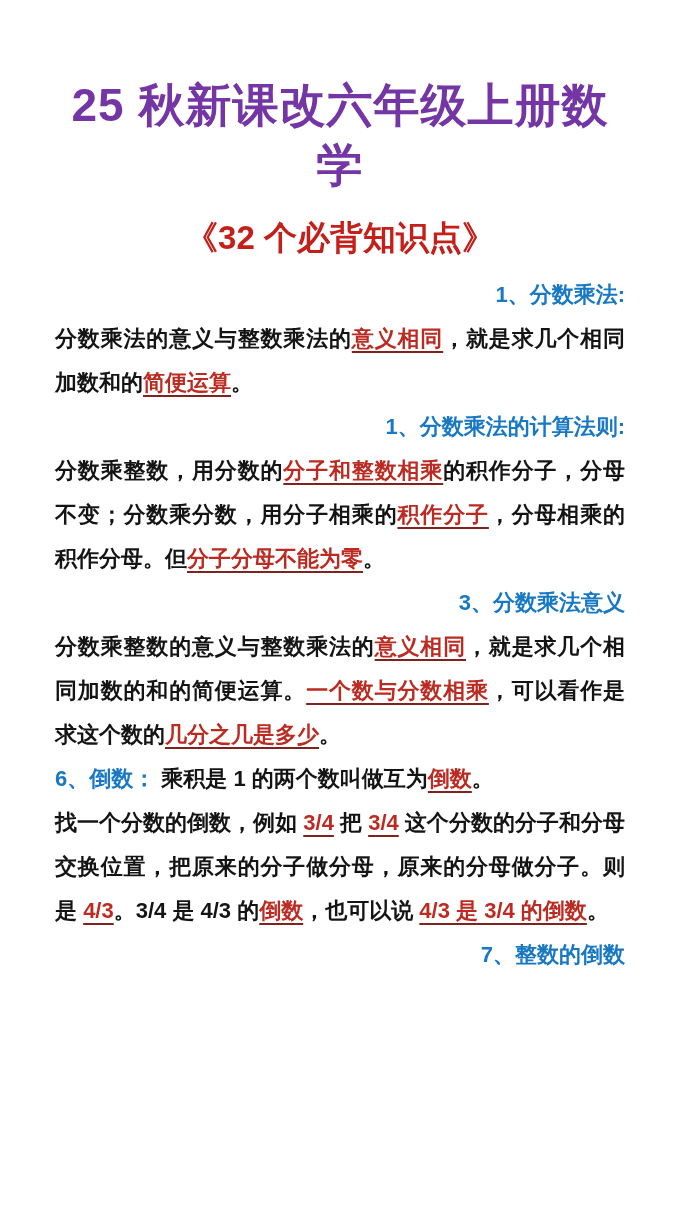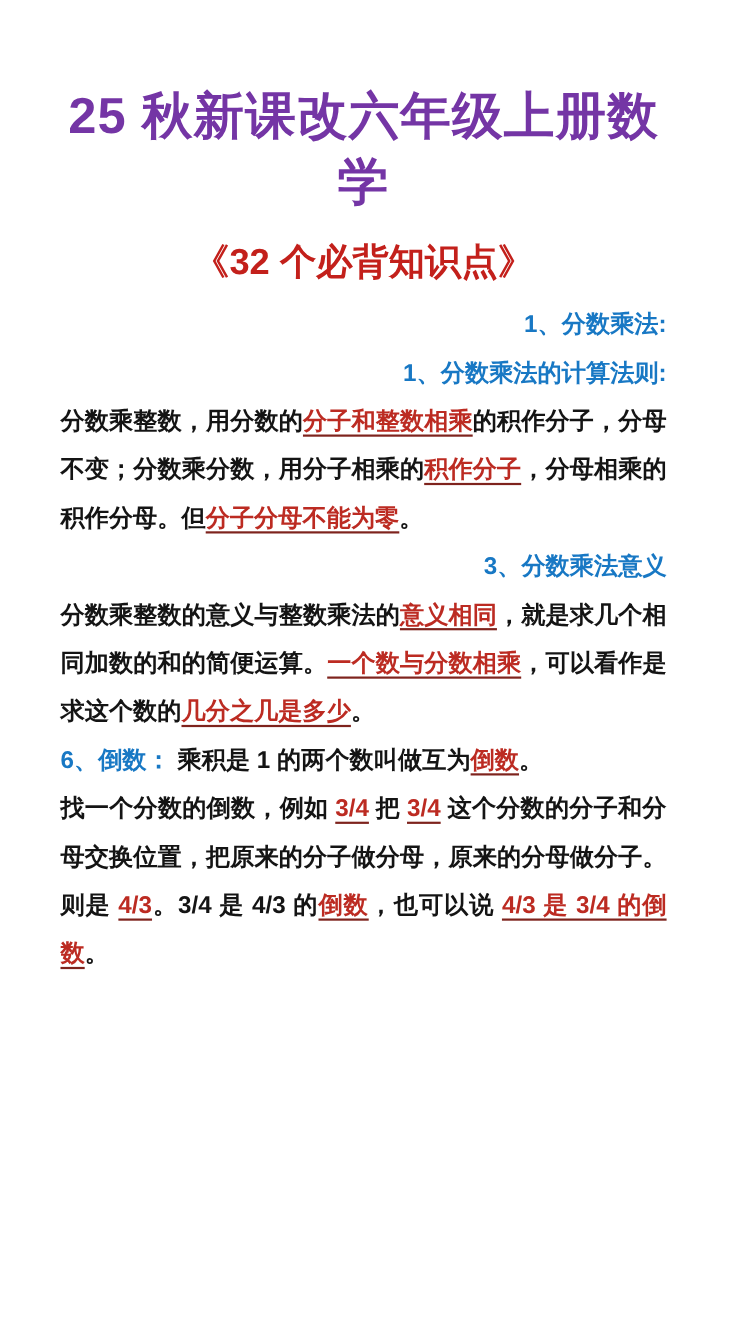--- a/index.html
+++ b/index.html
@@ -11,21 +11,21 @@
     width: 680px;
     height: 1209px;
     font-family: "Liberation Sans", sans-serif;
     color: #141414;
     overflow: hidden;
   }
   .page {
     box-sizing: border-box;
     width: 680px;
     height: 1159px;
-    padding: 76px 74px 0 55px;
+    padding: 76px 55px 0 55px;
     display: flex;
     flex-direction: column;
   }
   .doc-title {
     margin: 0;
     font-size: 46px;
     line-height: 1.3;
     font-weight: bold;
     text-align: center;
     letter-spacing: 1px;
@@ -65,32 +65,34 @@
 </style>
 </head>
 <body>
 
 <div class="page">
   <h1 class="doc-title">25 秋新课改六年级上册数学</h1>
   <h2 class="doc-subtitle">《32 个必背知识点》</h2>
   <main class="kp-list" id="kp-list">
       <section>
         <p class="kp-heading">1、分数乘法:</p>
+        <p class="kp-body"><span class="seg-n">分数乘法的意义与整数乘法的</span><span class="seg-h">意义相同</span><span class="seg-n">，就是求几个相同加数和的</span><span class="seg-h">简便运算</span><span class="seg-n">。</span></p>
       </section>
       <section>
         <p class="kp-heading">1、分数乘法的计算法则:</p>
         <p class="kp-body"><span class="seg-n">分数乘整数，用分数的</span><span class="seg-h">分子和整数相乘</span><span class="seg-n">的积作分子，分母不变；分数乘分数，用分子相乘的</span><span class="seg-h">积作分子</span><span class="seg-n">，分母相乘的积作分母。但</span><span class="seg-h">分子分母不能为零</span><span class="seg-n">。</span></p>
       </section>
       <section>
         <p class="kp-heading">3、分数乘法意义</p>
         <p class="kp-body"><span class="seg-n">分数乘整数的意义与整数乘法的</span><span class="seg-h">意义相同</span><span class="seg-n">，就是求几个相同加数的和的简便运算。</span><span class="seg-h">一个数与分数相乘</span><span class="seg-n">，可以看作是求这个数的</span><span class="seg-h">几分之几是多少</span><span class="seg-n">。</span></p>
       </section>
       <section>
         <p class="kp-body"><span class="seg-b">6、倒数： </span><span class="seg-n">乘积是 1 的两个数叫做互为</span><span class="seg-h">倒数</span><span class="seg-n">。</span></p>
       </section>
       <section>
         <p class="kp-body"><span class="seg-n">找一个分数的倒数，例如 </span><span class="seg-h">3/4</span><span class="seg-n"> 把 </span><span class="seg-h">3/4</span><span class="seg-n"> 这个分数的分子和分母交换位置，把原来的分子做分母，原来的分母做分子。则是 </span><span class="seg-h">4/3</span><span class="seg-n">。3/4 是 4/3 的</span><span class="seg-h">倒数</span><span class="seg-n">，也可以说 </span><span class="seg-h">4/3 是 3/4 的倒数</span><span class="seg-n">。</span></p>
       </section>
       <section>
+        <p class="kp-heading">7、整数的倒数</p>
       </section>
     </main>
 
 </div>
 
 </body></html>

